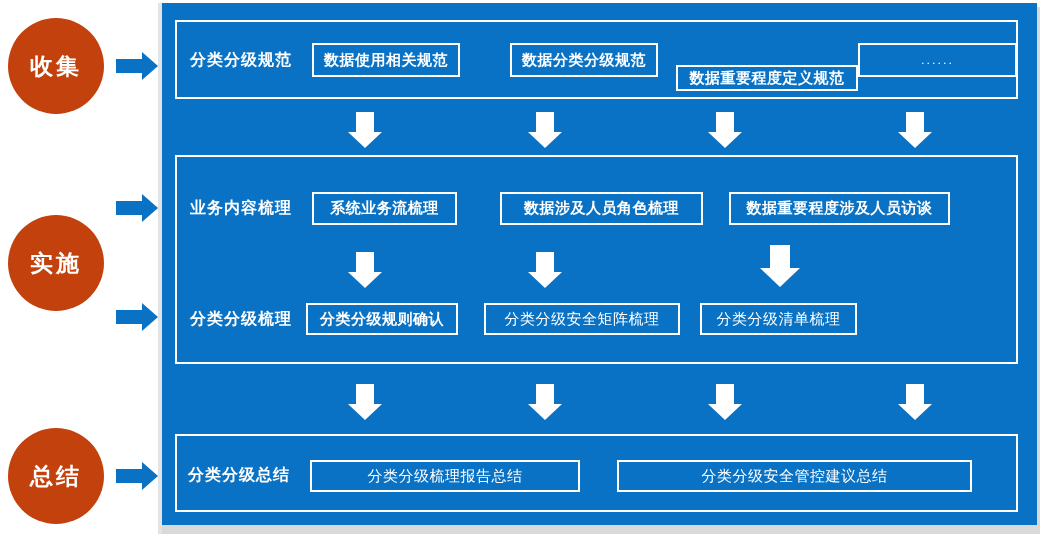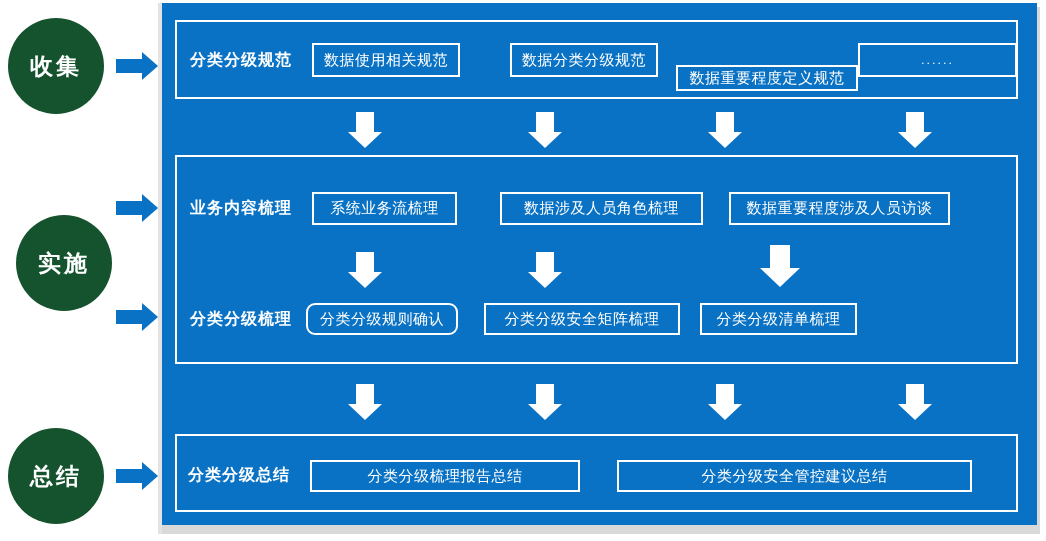--- a/index.html
+++ b/index.html
@@ -30,21 +30,21 @@
   }
   .slide-shadow {
     position: absolute;
     background: #d9d9d9;
   }
 
   
   .stage-circle {
     position: absolute;
     border-radius: 50%;
-    background: #14532d;
+    background: #c2410c;
     display: flex;
     align-items: center;
     justify-content: center;
     color: #ffffff;
     font-weight: bold;
     letter-spacing: 2px;
   }
   .stage-label {
     color: #ffffff;
     font-size: 23px;
@@ -112,42 +112,42 @@
     border: 2px solid #ffffff;
     box-sizing: border-box;
     color: #ffffff;
     display: flex;
     align-items: center;
     justify-content: center;
     white-space: nowrap;
     font-size: 15px;
     letter-spacing: 0.5px;
   }
-  .item-box.bold { font-weight: normal; }
+  .item-box.bold { font-weight: bold; }
   .item-box.light { font-weight: normal; }
   .item-box.dots {
     font-size: 11px;
     letter-spacing: 2px;
     color: #ffffff;
   }
 </style>
 </head>
 <body>
 
 <div id="canvas">
 
   <div class="slide-shadow" style="left:162px; top:7px; width:878px; height:527px;"></div>
   <div class="slide-edge" style="left:158px; top:3px; width:4px; height:531px;"></div>
   <div class="blue-panel" style="left:162px; top:3px; width:875px; height:522px;"></div>
 
   <div class="stage-circle" style="left:8px; top:18px; width:96px; height:96px;">
     <span class="stage-label">收集</span>
   </div>
 
-  <div class="stage-circle" style="left:16px; top:215px; width:96px; height:96px;">
+  <div class="stage-circle" style="left:8px; top:215px; width:96px; height:96px;">
     <span class="stage-label">实施</span>
   </div>
 
   <div class="stage-circle" style="left:8px; top:428px; width:96px; height:96px;">
     <span class="stage-label">总结</span>
   </div>
 
   <div class="arrow-right" style="left:116px; top:52px; width:42px; height:28px;">
     <div class="shaft" style="left:0; top:7px; width:26px; height:14px;"></div>
     <div class="head" style="left:26px; top:0;"></div>
@@ -210,21 +210,21 @@
     <div class="shaft" style="left:8px; top:0; width:18px; height:20px;"></div>
     <div class="head" style="left:0; top:20px;"></div>
   </div>
   <div class="arrow-down" style="left:760px; top:245px; width:40px; height:42px;">
     <div class="shaft" style="left:10px; top:0; width:20px; height:23px;"></div>
     <div class="head" style="left:0; top:23px; border-left-width:20px; border-right-width:20px; border-top-width:19px;"></div>
   </div>
 
   <div class="row-heading" style="left:190px; top:305px; height:28px;">分类分级梳理</div>
 
-  <div class="item-box bold" style="left:306px; top:303px; width:152px; height:32px;border-radius:9px;">分类分级规则确认</div>
+  <div class="item-box bold" style="left:306px; top:303px; width:152px; height:32px;">分类分级规则确认</div>
   <div class="item-box light" style="left:484px; top:303px; width:196px; height:32px;">分类分级安全矩阵梳理</div>
   <div class="item-box light" style="left:700px; top:303px; width:157px; height:32px;">分类分级清单梳理</div>
 
   <div class="arrow-down" style="left:348px; top:384px; width:34px; height:36px;">
     <div class="shaft" style="left:8px; top:0; width:18px; height:20px;"></div>
     <div class="head" style="left:0; top:20px;"></div>
   </div>
   <div class="arrow-down" style="left:528px; top:384px; width:34px; height:36px;">
     <div class="shaft" style="left:8px; top:0; width:18px; height:20px;"></div>
     <div class="head" style="left:0; top:20px;"></div>

